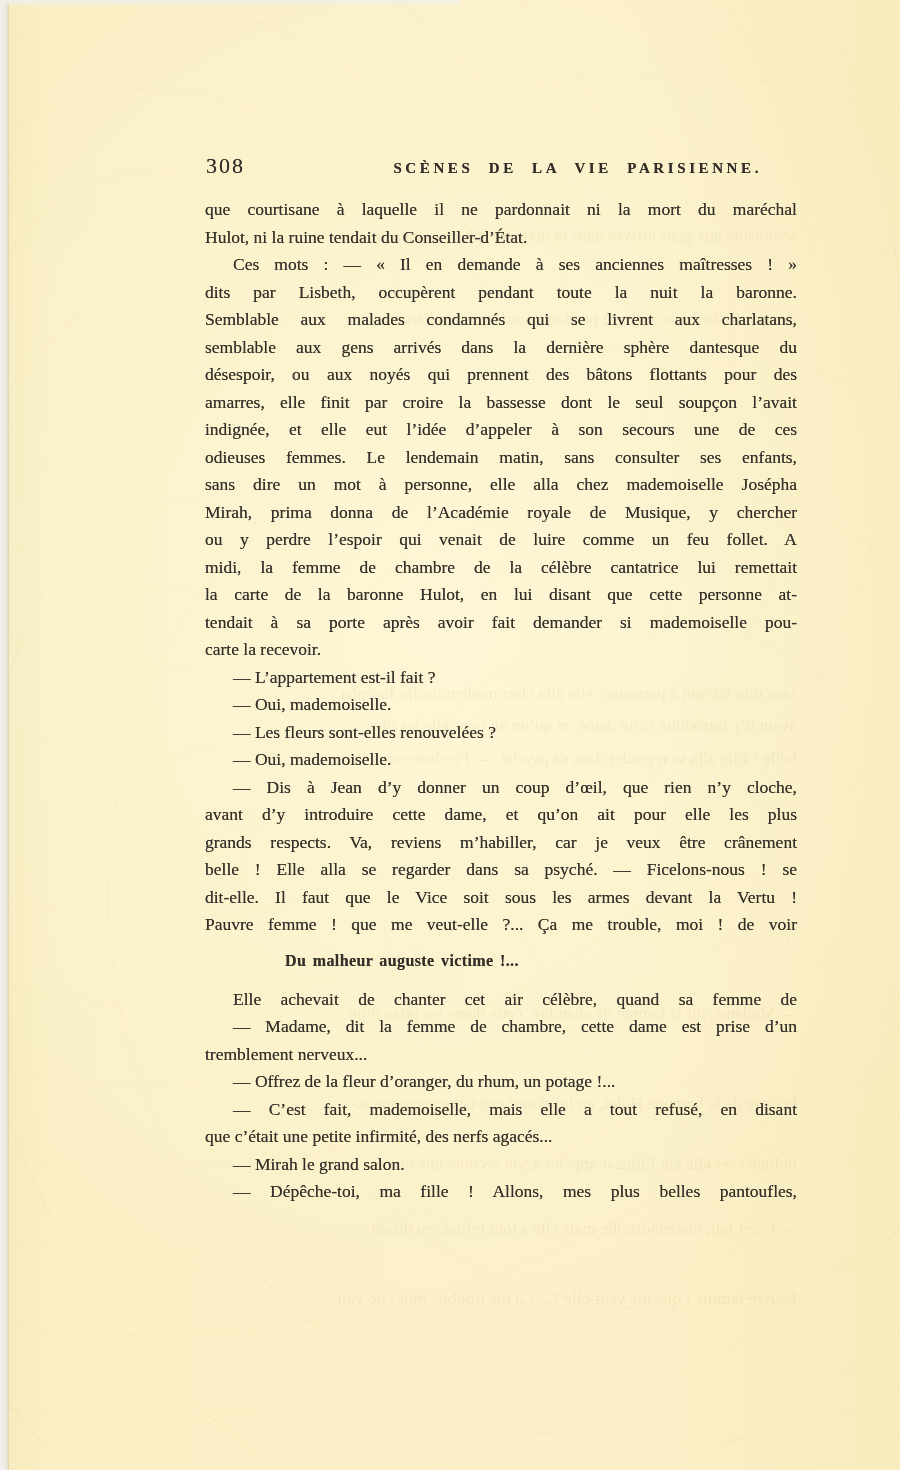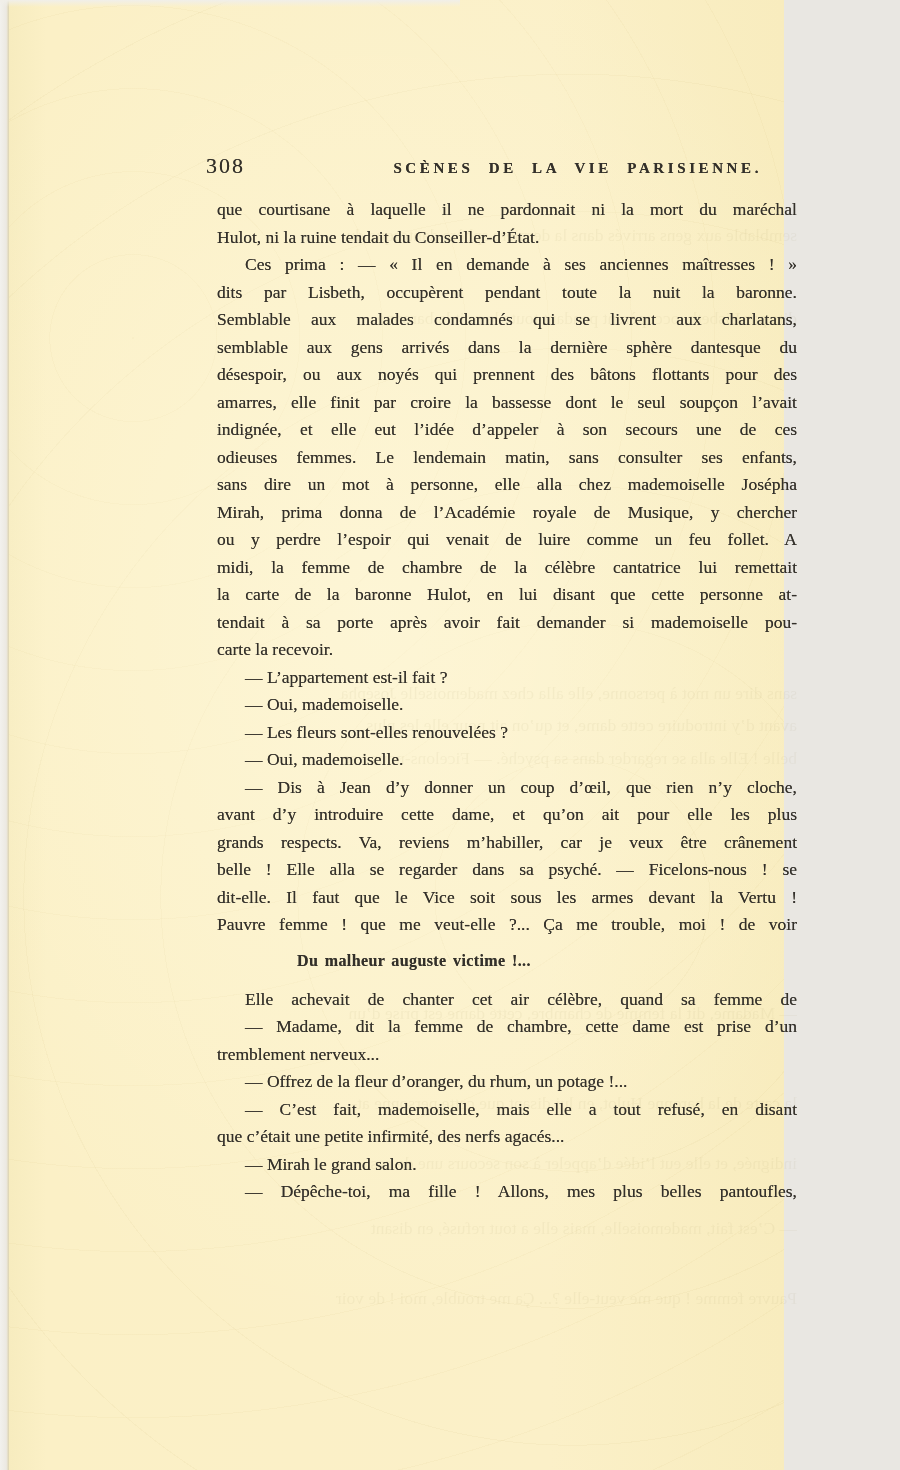--- a/index.html
+++ b/index.html
@@ -2,26 +2,27 @@
 <html><head>
 <meta charset="utf-8">
 <style>
   html,body{margin:0;padding:0;}
   body{
     width:900px;height:1470px;overflow:hidden;position:relative;
     background:#e9e7e2;
     font-family:"Liberation Serif","DejaVu Serif",serif;
   }
   .paper{
-    position:absolute;left:0;top:0;width:784px;height:1470px;
+    position:absolute;left:0;top:0;width:856px;height:1470px;
     background:
       radial-gradient(ellipse 120% 90% at 48% 42%, rgba(255,250,225,.55) 0%, rgba(250,238,190,.0) 55%),
       repeating-radial-gradient(circle at 17% 23%, rgba(189,156,74,.05) 0 1px, rgba(0,0,0,0) 1px 83px),
       repeating-radial-gradient(circle at 73% 61%, rgba(170,140,60,.05) 0 1px, rgba(0,0,0,0) 1px 137px),
       linear-gradient(90deg, #f6ebbd 0%, #fbf0c6 6%, #fbf0c8 70%, #f8ecbe 100%);
+    padding-left: 44px;
   }
   .scan-edge-left{
     position:absolute;left:0;top:0;width:9px;height:1470px;
     background:linear-gradient(90deg,#f2f1ed 0%,#ece9e2 70%,#ddd3ae 100%);
   }
   .scan-edge-top{
     position:absolute;left:0;top:0;width:460px;height:7px;
     background:linear-gradient(180deg,#f1efe9 0%,rgba(241,239,233,0) 100%);
   }
   .ink{color:#33302a;text-shadow:0 0 .5px rgba(51,48,42,.7);}
@@ -33,21 +34,21 @@
     position:absolute;left:340px;top:160px;width:422px;
     text-align:right;font-size:15px;letter-spacing:3.6px;word-spacing:8px;
     font-weight:600;
   }
   .text-column{
     position:absolute;left:205px;top:196px;width:592px;
     font-size:17.5px;
   }
   .line{
     height:27.5px;line-height:27.5px;
-    text-align:justify;text-align-last:justify;margin-left:12px;
+    text-align:justify;text-align-last:justify;
   }
   .line.left{text-align:left;text-align-last:left;}
   .line.indent{padding-left:28px;}
   .line.verse{
     padding-left:80px;font-size:16px;font-weight:bold;
     text-align:left;text-align-last:left;
     margin-top:8px;margin-bottom:11.5px;letter-spacing:.4px;word-spacing:2px;
   }
   .bleed{
     position:absolute;left:205px;width:592px;height:26px;line-height:26px;
@@ -62,21 +63,21 @@
 <div class="paper">
   <div class="scan-edge-left"></div>
   <div class="scan-edge-top"></div>
 
   <div class="page-number ink">308</div>
   <div class="running-title ink">SCÈNES DE LA VIE PARISIENNE.</div>
 
   <div class="text-column ink">
       <div class="line">que courtisane à laquelle il ne pardonnait ni la mort du maréchal</div>
       <div class="line left">Hulot, ni la ruine tendait du Conseiller-d’État.</div>
-      <div class="line indent">Ces prima : — « Il en demande à ses anciennes maîtresses ! »</div>
+      <div class="line indent">Ces mots : — « Il en demande à ses anciennes maîtresses ! »</div>
       <div class="line">dits par Lisbeth, occupèrent pendant toute la nuit la baronne.</div>
       <div class="line">Semblable aux malades condamnés qui se livrent aux charlatans,</div>
       <div class="line">semblable aux gens arrivés dans la dernière sphère dantesque du</div>
       <div class="line">désespoir, ou aux noyés qui prennent des bâtons flottants pour des</div>
       <div class="line">amarres, elle finit par croire la bassesse dont le seul soupçon l’avait</div>
       <div class="line">indignée, et elle eut l’idée d’appeler à son secours une de ces</div>
       <div class="line">odieuses femmes. Le lendemain matin, sans consulter ses enfants,</div>
       <div class="line">sans dire un mot à personne, elle alla chez mademoiselle Josépha</div>
       <div class="line">Mirah, prima donna de l’Académie royale de Musique, y chercher</div>
       <div class="line">ou y perdre l’espoir qui venait de luire comme un feu follet. A</div>

